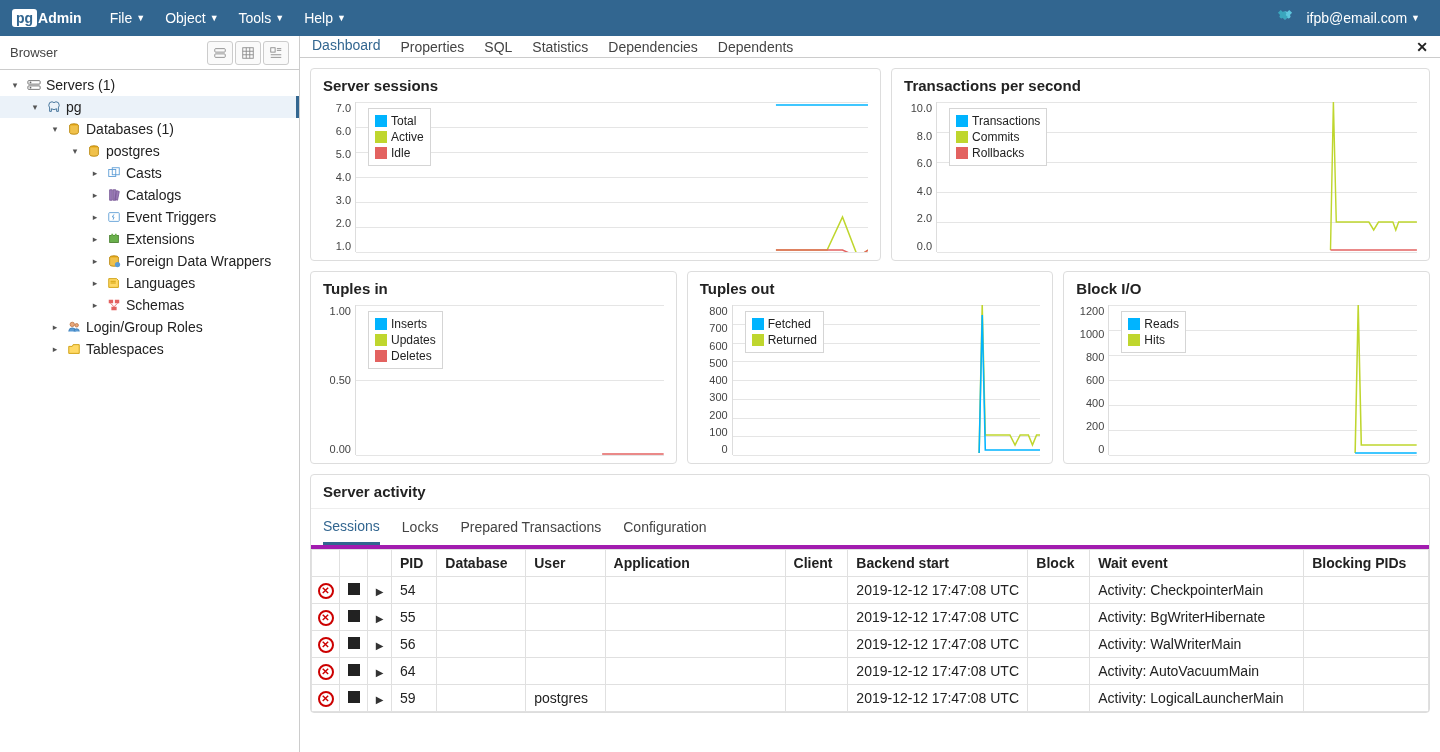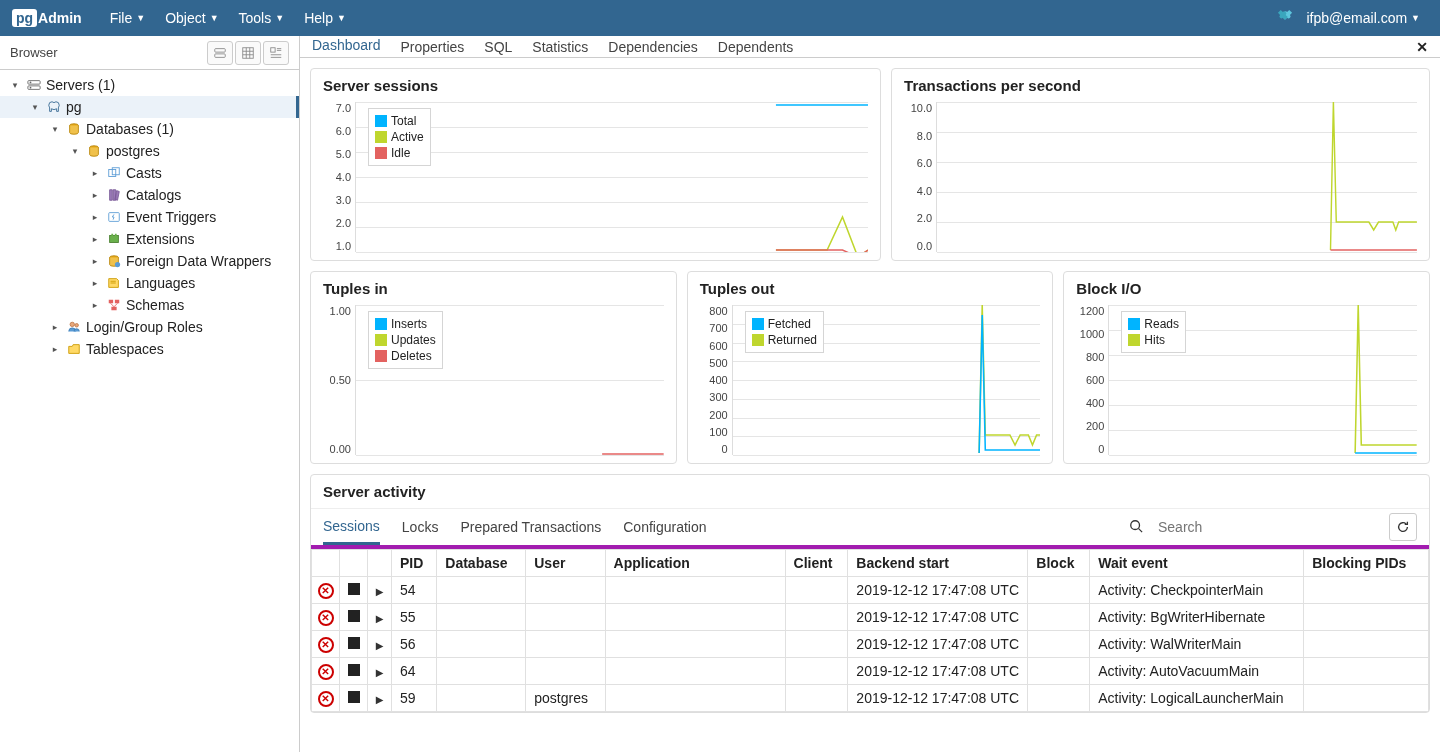--- a/index.html
+++ b/index.html
@@ -396,20 +396,34 @@
                   <span>2.0</span>
                   <span>0.0</span>
                 </div>
                 <div class="plot">
                   <div class="gridline" style="top:0%"></div>
                     <div class="gridline" style="top:20%"></div>
                     <div class="gridline" style="top:40%"></div>
                     <div class="gridline" style="top:60%"></div>
                     <div class="gridline" style="top:80%"></div>
                     <div class="gridline" style="top:100%"></div>
+                  <div class="legend">
+                    <div class="legend-row">
+                        <span class="sw blue"></span>
+                        <span>Transactions</span>
+                      </div>
+                    <div class="legend-row">
+                        <span class="sw green"></span>
+                        <span>Commits</span>
+                      </div>
+                    <div class="legend-row">
+                        <span class="sw red"></span>
+                        <span>Rollbacks</span>
+                      </div>
+                  </div>
                   <svg class="line-svg" viewBox="0 0 500 150" preserveAspectRatio="none">
                     <polyline points="410,148 413,0 416,120 450,120 455,128 460,120 475,120 478,128 481,120 500,120" fill="none" stroke="#bfd62e" stroke-width="1.5"></polyline>
                     <polyline points="410,148 500,148" fill="none" stroke="#e36260" stroke-width="1.5"></polyline>
                   </svg>
                 </div>
               </div>
             </div>
           </div>
         </div>
 
@@ -540,32 +554,20 @@
               </div>
             <div class="act-tab">
                 <span>Locks</span>
               </div>
             <div class="act-tab">
                 <span>Prepared Transactions</span>
               </div>
             <div class="act-tab">
                 <span>Configuration</span>
               </div>
-            <div class="search-wrap">
-              <span class="search-icon"><svg width="14" height="14" viewBox="0 0 16 16">
-                    <circle cx="7" cy="7" r="5" fill="none" stroke="#333" stroke-width="1.5"></circle>
-                    <line x1="11" y1="11" x2="15" y2="15" stroke="#333" stroke-width="1.5"></line>
-                  </svg></span>
-              <input class="search-box" placeholder="Search" style="">
-              <div class="refresh-btn">
-                  <svg width="14" height="14" viewBox="0 0 16 16">
-                    <path d="M13 8 A5 5 0 1 1 11.5 4.5 M13 2 L13 5 L10 5" fill="none" stroke="#333" stroke-width="1.5"></path>
-                  </svg>
-                </div>
-            </div>
           </div>
           <table class="grid">
             <thead>
               <tr>
                 <th class="col-narrow"></th>
                   <th class="col-narrow"></th>
                   <th class="col-expand"></th>
                 <th>PID</th>
                 <th>Database</th>
                 <th>User</th>

